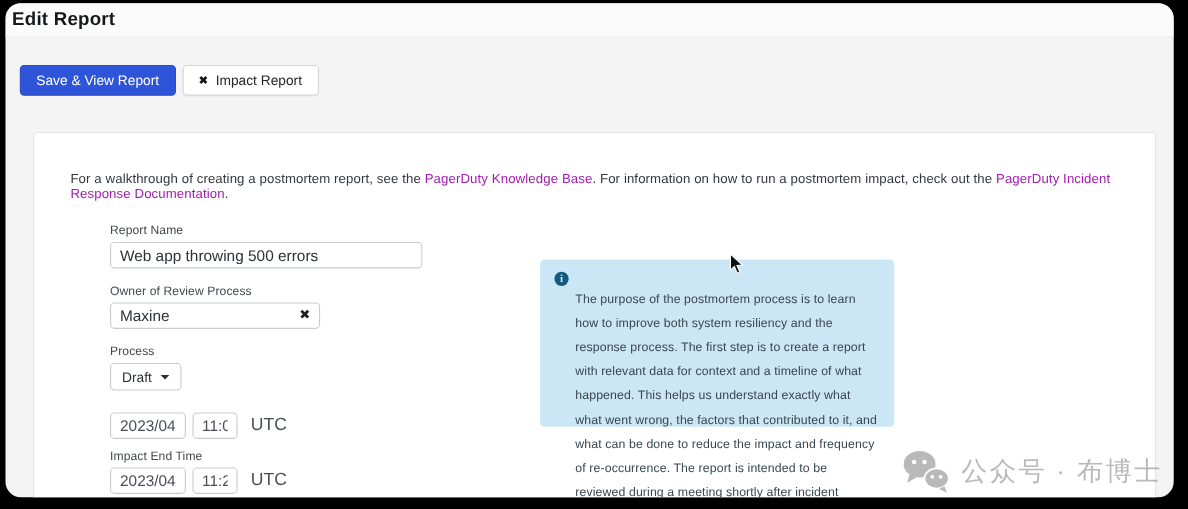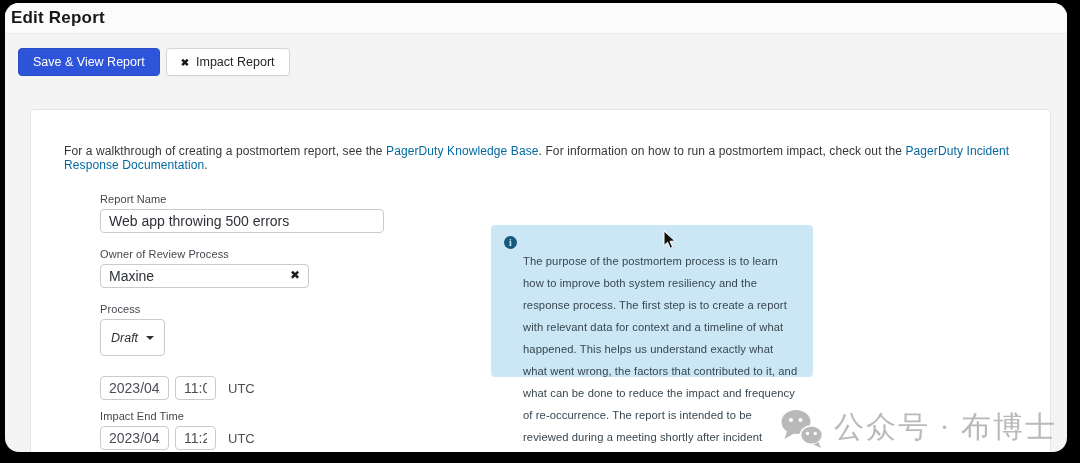--- a/index.html
+++ b/index.html
@@ -5,49 +5,49 @@
   * { margin:0; padding:0; box-sizing:border-box; }
   html,body { width:1080px; height:463px; background:#000; font-family:"Liberation Sans","DejaVu Sans",sans-serif; overflow:hidden; }
   .screen { position:absolute; top:3px; left:5px; right:13px; bottom:11px; background:#f4f4f5; border-radius:14px; overflow:hidden; }
 
   
   .titlebar { height:31px; background:#fbfbfc; border-bottom:1px solid #ebebec; display:flex; align-items:center; padding-left:6px; }
   .page-title { font-size:17px; font-weight:bold; color:#17181a; letter-spacing:.2px; }
 
   
   .toolbar { padding:14px 0 0 13px; display:flex; gap:6px; }
-  .btn { height:28px; border-radius:4px; font-size:12.5px; display:inline-flex; align-items:center; padding:0 14px; cursor:pointer; }
+  .btn { height:28px; border-radius:4px; font-size:12.5px; display:inline-flex; align-items:center; padding:0 14px; cursor:pointer;margin-top:11px; }
   .btn-primary { background:#2e55d9; border:1px solid #2a4dc6; color:#fff; }
   .btn-secondary { background:#fff; border:1px solid #d4d5d7; color:#24262a; gap:7px; box-shadow:0 1px 1px rgba(0,0,0,.03); }
   .btn-secondary .x-ico { font-size:10px; font-weight:bold; color:#17181a; }
 
   
   .card { position:relative; margin:33px 16px 0 25px; height:352px; background:#fff; border:1px solid #e4e4e5; border-radius:4px; padding:34px 30px 0 33px; overflow:hidden; }
 
   .intro { font-size:12px; color:#33373c; margin-bottom:21px; letter-spacing:.1px; }
-  .intro a { color:#0369a1; text-decoration:none; cursor:pointer; }
+  .intro a { color:#a21caf; text-decoration:none; cursor:pointer; }
 
   .field { margin-bottom:15px;margin-left:36px; }
   .field-label { display:block; font-size:11px; color:#43474d; margin-bottom:4px; letter-spacing:.1px; }
   .text-input { height:24px; border:1px solid #c9cbce; border-radius:4px; font-size:14px; color:#2d3136; padding:0 8px; font-family:inherit; background:#fff; outline:none; }
   .input-wrap { position:relative; display:inline-block; }
   .clear-x { position:absolute; right:9px; top:4px; font-size:12px; font-weight:bold; color:#1b1e23; cursor:pointer; }
-  .select-btn { height:37px; border:1px solid #c9cbce; border-radius:4px; background:#fff; display:inline-flex; align-items:center; gap:8px; padding:0 10px; font-size:12.5px; color:#2d3136; cursor:pointer;font-style:italic; }
+  .select-btn { height:25px; border:1px solid #c9cbce; border-radius:4px; background:#fff; display:inline-flex; align-items:center; gap:8px; padding:0 10px; font-size:12.5px; color:#2d3136; cursor:pointer; }
   .caret { width:0; height:0; border-left:4px solid transparent; border-right:4px solid transparent; border-top:4.5px solid #2d3136; display:inline-block; }
   .dt-row { display:flex; align-items:center; gap:6px; }
-  .tz { font-size:13px; color:#4a4e54; margin-left:6px; }
+  .tz { font-size:16px; color:#4a4e54; margin-left:6px; }
 
   
   .info-box { position:absolute; left:460px; top:115px; width:322px; height:152px; background:#cbe7f5; border-radius:4px; }
   .info-icon { position:absolute; left:13px; top:11px; width:13px; height:13px; border-radius:50%; background:#15597f; color:#cbe7f5; font-size:10px; font-weight:bold; display:flex; align-items:center; justify-content:center; font-family:"Liberation Serif",serif; }
   .info-text { padding:25px 13px 10px 32px; font-size:11.2px; line-height:22px; color:#37464f; letter-spacing:.1px; }
 
   
   .watermark { position:absolute; right:10px; bottom:4px; display:flex; align-items:center; gap:10px; opacity:.62; z-index:5; pointer-events:none; }
-  .watermark-text { font-size:30px; color:#8f8f8f; letter-spacing:2px; font-family:Liberation Serif, serif; }
+  .watermark-text { font-size:24px; color:#8f8f8f; letter-spacing:2px; font-family:Liberation Sans, sans-serif; }
 
   
   .cursor { position:absolute; left:658px; top:227px; z-index:6; pointer-events:none; }
 </style>
 </head>
 <body>
 
 <div class="screen">
 
   <div class="titlebar">
@@ -67,21 +67,21 @@
     <p class="intro"><span>For a walkthrough of creating a postmortem report, see the </span><a>PagerDuty Knowledge Base</a><span>. For information on how to run a postmortem impact, check out the </span><a>PagerDuty Incident Response Documentation</a><span>.</span></p>
 
     <div class="field">
       <label class="field-label">Report Name</label>
       <input class="text-input" style="width: 284px;" value="Web app throwing 500 errors">
     </div>
 
     <div class="field">
       <label class="field-label">Owner of Review Process</label>
       <span class="input-wrap">
-        <input class="text-input" style="width: 209px;" value="Maxine">
+        <input class="text-input" style="width: 191px;" value="Maxine">
         <span class="clear-x">✖</span>
       </span>
     </div>
 
     <div class="field" style="margin-bottom:20px">
       <label class="field-label">Process</label>
       <button class="select-btn">
         <span>Draft</span>
         <span class="caret"></span>
       </button>

